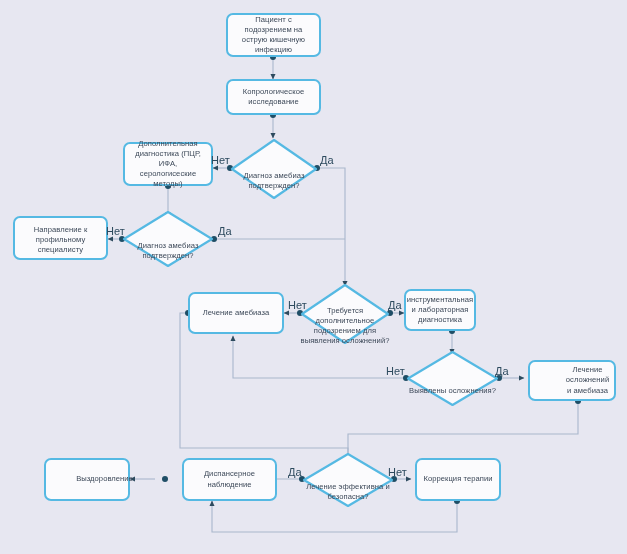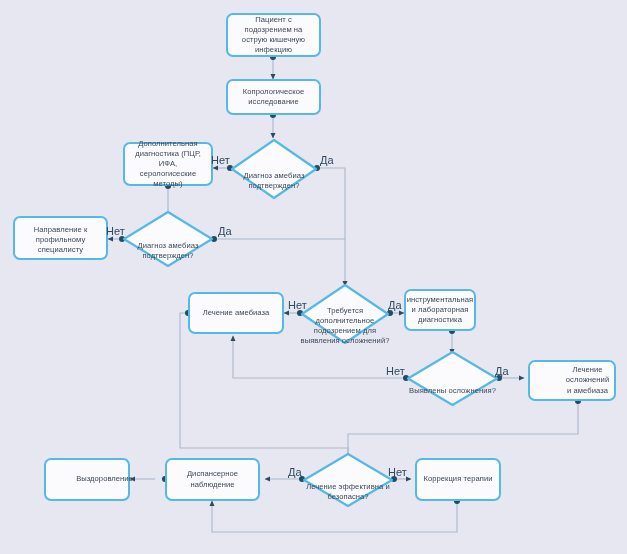--- a/index.html
+++ b/index.html
@@ -168,21 +168,21 @@
   </div>
 
   <div class="node box" style="left:404px; top:289px; width:72px; height:42px;">
     <span class="txt">инструментальная и лабораторная диагностика</span>
   </div>
 
   <div class="node box" style="left:528px; top:360px; width:88px; height:41px;padding-left:36px;">
     <span class="txt">Лечение осложнений и амебиаза</span>
   </div>
 
-  <div class="node box" style="left:165px; top:458px; width:95px; height:43px;">
+  <div class="node box" style="left:182px; top:458px; width:95px; height:43px;">
     <span class="txt">Диспансерное наблюдение</span>
   </div>
 
   <div class="node box" style="left:44px; top:458px; width:86px; height:43px;padding-left:40px;">
     <span class="txt">Выздоровление</span>
   </div>
 
   <div class="node box" style="left:415px; top:458px; width:86px; height:43px;">
     <span class="txt">Коррекция терапии</span>
   </div>

